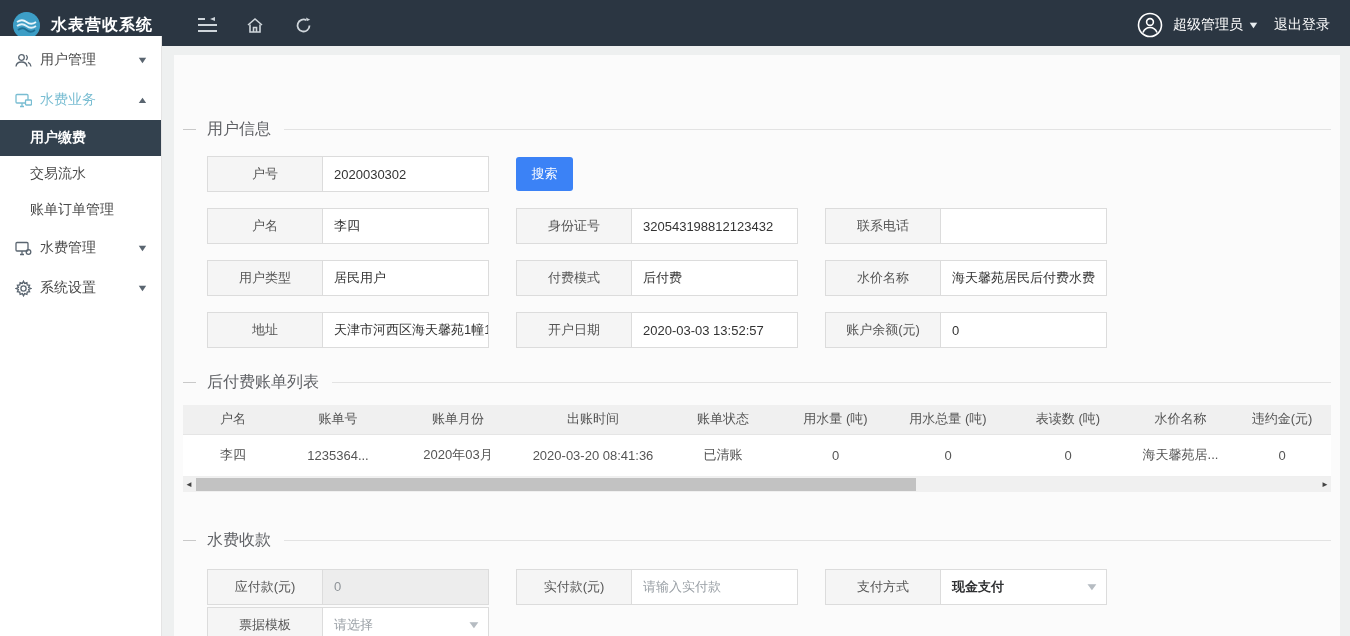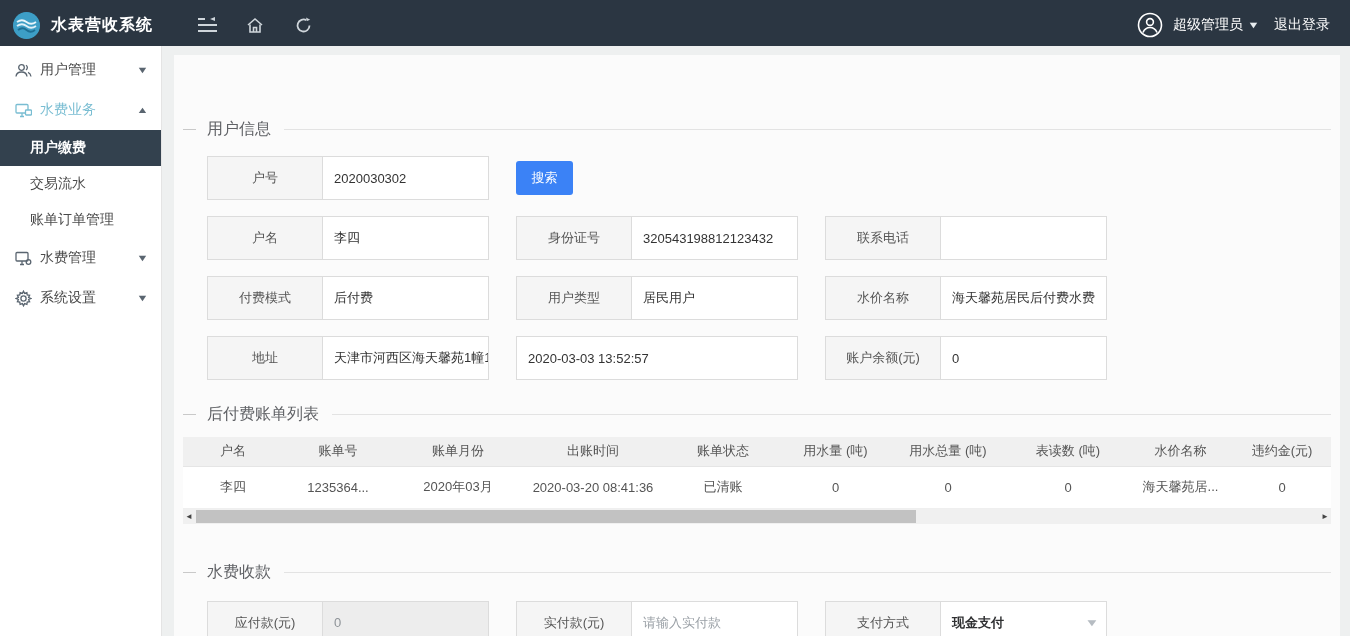--- a/index.html
+++ b/index.html
@@ -15,42 +15,42 @@
   .app-title { color:#fff; font-size:16px; font-weight:bold; margin-left:11px; letter-spacing:1px; }
   .tb-icon { color:#cfd6db; margin-left:0; width:48px; text-align:center; cursor:pointer; display:flex; justify-content:center; }
   .tb-icons { display:flex; margin-left:30px; }
   .tb-right { margin-left:auto; display:flex; align-items:center; color:#fff; font-size:14px; }
   .avatar { margin-right:10px; display:flex; }
   .admin { display:flex; align-items:center; cursor:pointer; }
   .caret { font-size:9px; color:#e8edf0; margin-left:6px; transform:scaleX(1.4); }
   .logout { margin-left:16px; cursor:pointer; }
 
   
-  .sidebar { position:absolute; left:0; top:46px; width:162px; bottom:0; background:#fff;
+  .sidebar { position:absolute; left:0; top:36px; width:162px; bottom:0; background:#fff;
              border-right:1px solid #e4e4e4; padding-top:4px; font-size:14px; }
   .side-item { height:40px; display:flex; align-items:center; padding-left:14px; position:relative;
                color:#4a4a4a; cursor:pointer; }
   .side-item .mi { width:18px; height:18px; margin-right:8px; display:flex; align-items:center; justify-content:center; flex:0 0 auto; }
   .side-item .arr { position:absolute; right:14px; font-size:9px; color:#5a6570; transform:scaleX(1.4); }
   .side-item.teal { color:#79bdd2; }
   .sub-item { height:36px; display:flex; align-items:center; padding-left:30px; color:#4a4a4a; cursor:pointer; }
   .sub-item.active { background:#33414e; color:#fff; font-weight:bold; }
 
   
   .main { position:absolute; left:162px; top:46px; right:0; bottom:0; background:#eef0f0; }
   .panel { position:absolute; left:12px; top:9px; right:10px; bottom:0; background:#fbfbfb; }
 
   .sec-title { display:flex; align-items:center; margin:0 9px; color:#606266; font-size:16px; }
   .sec-title::before { content:""; width:13px; height:1px; background:#c9c9c9; margin-right:11px; }
   .sec-title::after { content:""; flex:1; height:1px; background:#e3e3e3; margin-left:13px; }
   .t1 { padding-top:32px; }  .t1::before,.t1::after { margin-top:32px; height:1px; }
 
   .rows { padding-left:33px; }
   .frow { display:flex; margin-top:16px; }
-  .field { width:282px; height:44px; display:flex; border:1px solid #dcdcdc; background:#fff; margin-right:27px; }
+  .field { width:282px; height:36px; display:flex; border:1px solid #dcdcdc; background:#fff; margin-right:27px; }
   .field .lbl { width:115px; background:#f5f5f5; border-right:1px solid #dcdcdc; display:flex;
                 align-items:center; justify-content:center; color:#555; font-size:13px; flex:0 0 auto; }
   .field .val { flex:1; display:flex; align-items:center; padding:0 11px; font-size:13px; color:#333;
                 white-space:nowrap; overflow:hidden; position:relative; }
   .field input { border:none; outline:none; width:100%; font-size:13px; color:#333; background:transparent;
                  font-family:"Liberation Sans","DejaVu Sans",sans-serif; }
   .field input::placeholder { color:#9aa0a6; }
   .field .val.disabled { background:#ededed; color:#8e9398; }
   .sel-caret { position:absolute; right:9px; color:#b6bcc2; font-size:10px; transform:scaleX(1.5); }
   .btn-search { height:34px; width:57px; background:#3b82f6; color:#fff; font-size:13px; border:none;
@@ -205,39 +205,40 @@
             <div class="val">320543198812123432</div>
           </div>
           <div class="field">
             <div class="lbl">联系电话</div>
             <div class="val"></div>
           </div>
         </div>
 
         <div class="frow">
           <div class="field">
+            <div class="lbl">用户类型</div>
+            <div class="val">居民用户</div>
+          </div>
+          <div class="field">
             <div class="lbl">付费模式</div>
             <div class="val">后付费</div>
           </div>
           <div class="field">
-            <div class="lbl">用户类型</div>
-            <div class="val">居民用户</div>
-          </div>
-          <div class="field">
             <div class="lbl">水价名称</div>
             <div class="val">海天馨苑居民后付费水费</div>
           </div>
         </div>
 
         <div class="frow">
           <div class="field">
             <div class="lbl">地址</div>
             <div class="val">天津市河西区海天馨苑1幢1单</div>
           </div>
           <div class="field">
+            <div class="lbl">开户日期</div>
             <div class="val">2020-03-03 13:52:57</div>
           </div>
           <div class="field">
             <div class="lbl">账户余额(元)</div>
             <div class="val">0</div>
           </div>
         </div>
       </div>
 
       <div class="sec-title t2">

